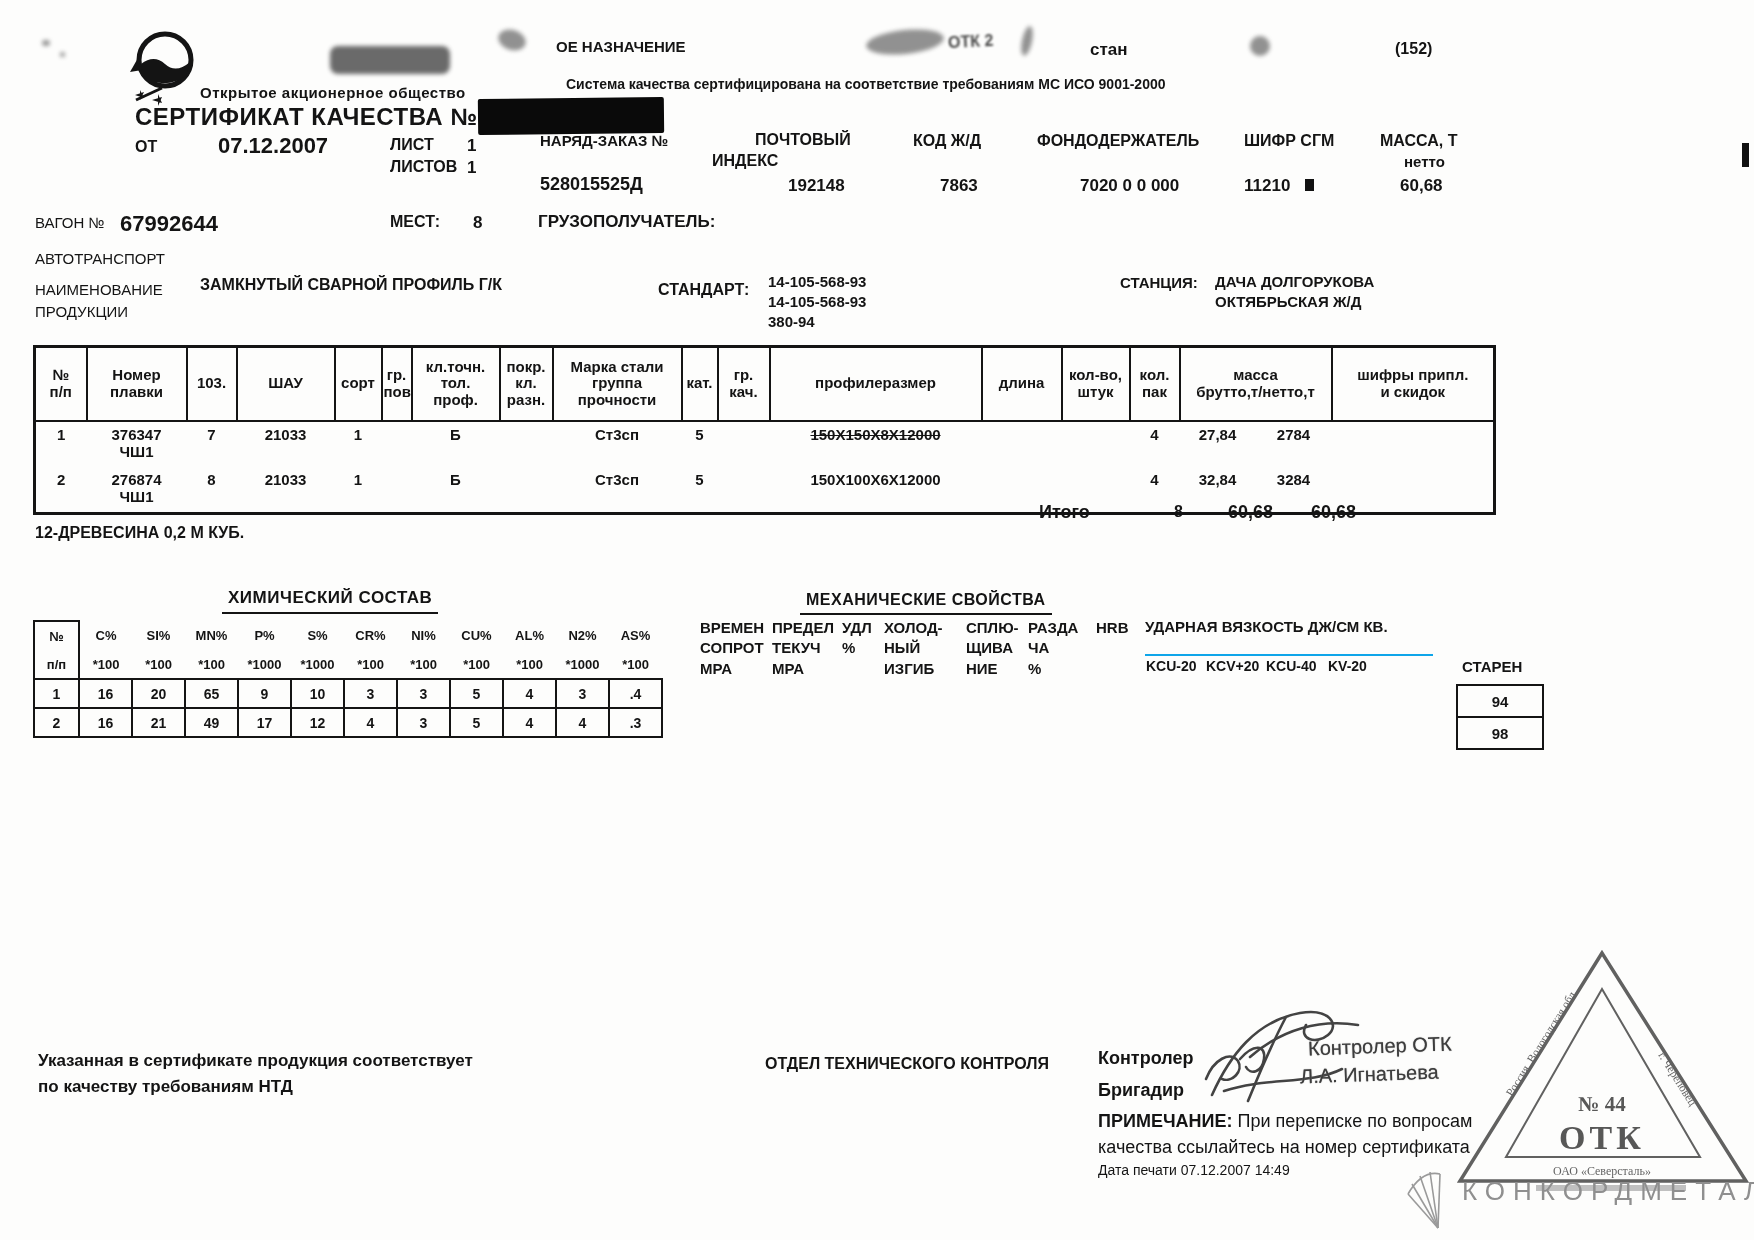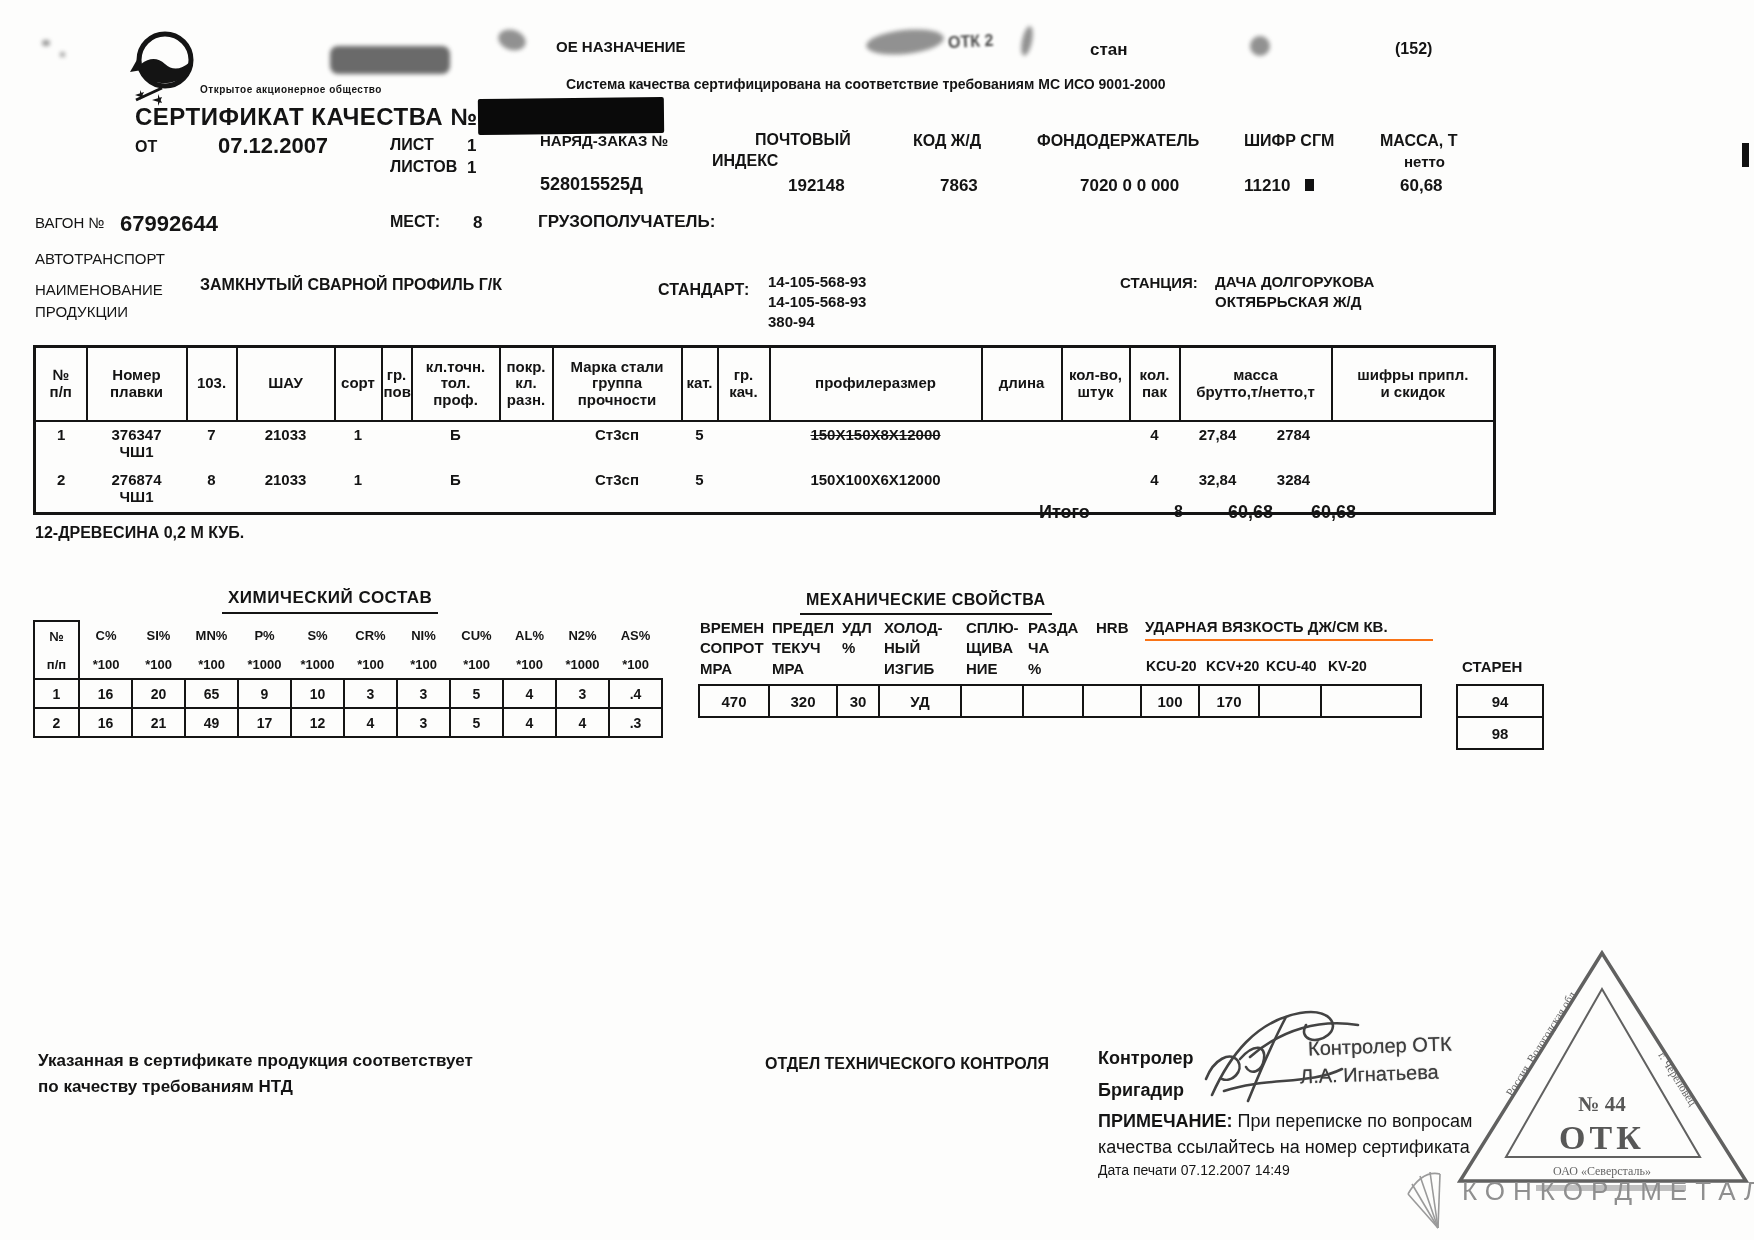--- a/index.html
+++ b/index.html
@@ -4,21 +4,21 @@
 <style>
   html,body{margin:0;padding:0;background:#e8e8e8;}
   .page{
     position:relative;width:1754px;height:1240px;background:#fdfdfc;
     font-family:"Liberation Sans",sans-serif;color:#141414;overflow:hidden;
   }
   .abs{position:absolute;}
   .b{font-weight:bold;}
   
   .logo-text{font-size:37px;font-weight:bold;letter-spacing:-1px;}
-  .logo-sub{font-size:10px;font-weight:bold;letter-spacing:.5px;}
+  .logo-sub{font-size:15px;font-weight:bold;letter-spacing:.5px;}
   .cert-title{font-size:24px;font-weight:bold;letter-spacing:.5px;}
   .redaction{background:#0a0a0a;transform:rotate(-.6deg);border-radius:2px;}
   .lbl{font-size:16px;font-weight:bold;}
   .lbl-s{font-size:15px;}
   .val{font-size:17px;font-weight:bold;}
   .big-val{font-size:22px;font-weight:bold;}
   
   table{border-collapse:collapse;table-layout:fixed;}
   #main-table{border:3px solid #141414;}
   #main-table th{border:2px solid #141414;font-size:15px;font-weight:bold;
@@ -26,21 +26,21 @@
   #main-table td{border:none;font-size:15px;font-weight:bold;white-space:pre-line;
     text-align:center;vertical-align:top;padding-top:4px;line-height:1.15;height:40px;overflow:hidden;}
   .strike{text-decoration:line-through;}
   #chem-table thead td{border:none;font-size:13px;font-weight:bold;height:26px;text-align:center;}
   #chem-table thead td:first-child{border-left:2px solid #141414;border-right:2px solid #141414;}
   #chem-table thead tr:first-child td:first-child{border-top:2px solid #141414;}
   #chem-table tbody td{border:2px solid #141414;font-size:14px;font-weight:bold;height:25px;text-align:center;}
   .mech-body td{border:2px solid #141414;font-size:15px;font-weight:bold;height:28px;text-align:center;}
   .sec-title{font-size:17px;font-weight:bold;border-bottom:2px solid #141414;padding:0 6px 4px 6px;letter-spacing:.5px;}
   .mech-h{font-size:15px;font-weight:bold;line-height:1.35;white-space:pre-line;}
-  .impact-title{font-size:15px;font-weight:bold;border-bottom:2px solid #f97316;padding-bottom:4px;}
+  .impact-title{font-size:15px;font-weight:bold;border-bottom:2px solid #0ea5e9;padding-bottom:19px;}
   .impact-col{font-size:14px;font-weight:bold;}
   
   .foot-txt{font-size:17px;font-weight:bold;line-height:1.5;}
   .note-txt{font-size:18px;line-height:1.45;}
   .sig-print{color:#3d3d3d;text-shadow:0 0 1px #777;transform:rotate(-2deg);font-size:20px;}
   .brand-txt{font-size:26px;letter-spacing:8px;color:#8f8f8f;font-weight:500;}
   .smudge{background:#3a3a3a;border-radius:50%;filter:blur(2px);opacity:.55;}
   .blur1{filter:blur(1.2px);opacity:.8;}
   .itogo{font-size:18px;font-weight:bold;margin-left:24px;}
 </style>
@@ -349,33 +349,20 @@
         <col style="width:82px">
       <col style="width:62px">
         <col style="width:60px">
         <col style="width:58px">
         <col style="width:58px">
       <col style="width:60px">
         <col style="width:62px">
         <col style="width:100px">
     </colgroup>
     <tbody>
-        <tr>
-          <td>470</td>
-          <td>320</td>
-          <td>30</td>
-          <td>УД</td>
-          <td></td>
-          <td></td>
-          <td></td>
-          <td>100</td>
-          <td>170</td>
-          <td></td>
-          <td></td>
-        </tr>
       </tbody>
   </table>
   <table class="abs mech-body" style="left:1456px;top:684px">
     <colgroup>
         <col style="width:86px">
       </colgroup>
     <tbody>
         <tr>
           <td>94</td>
         </tr>

